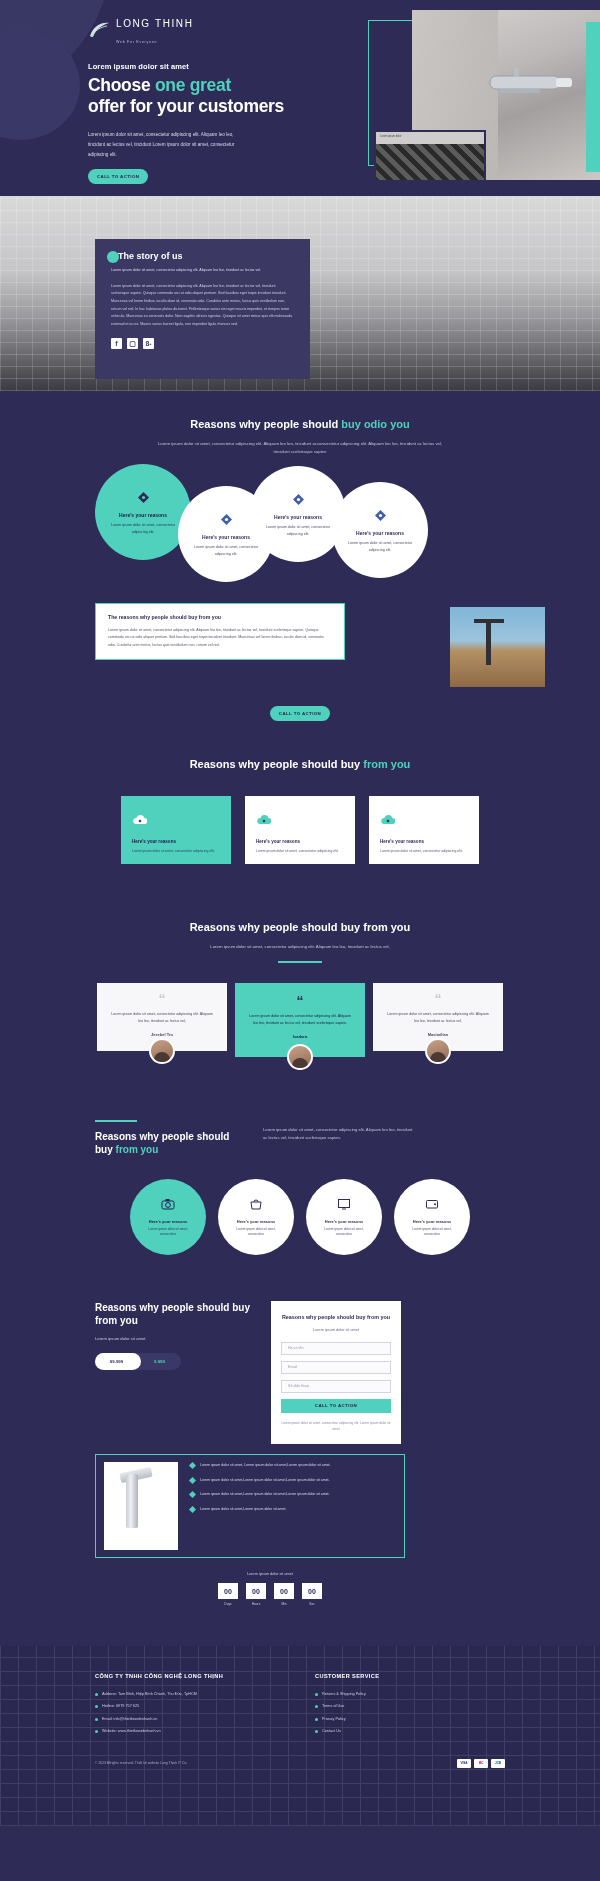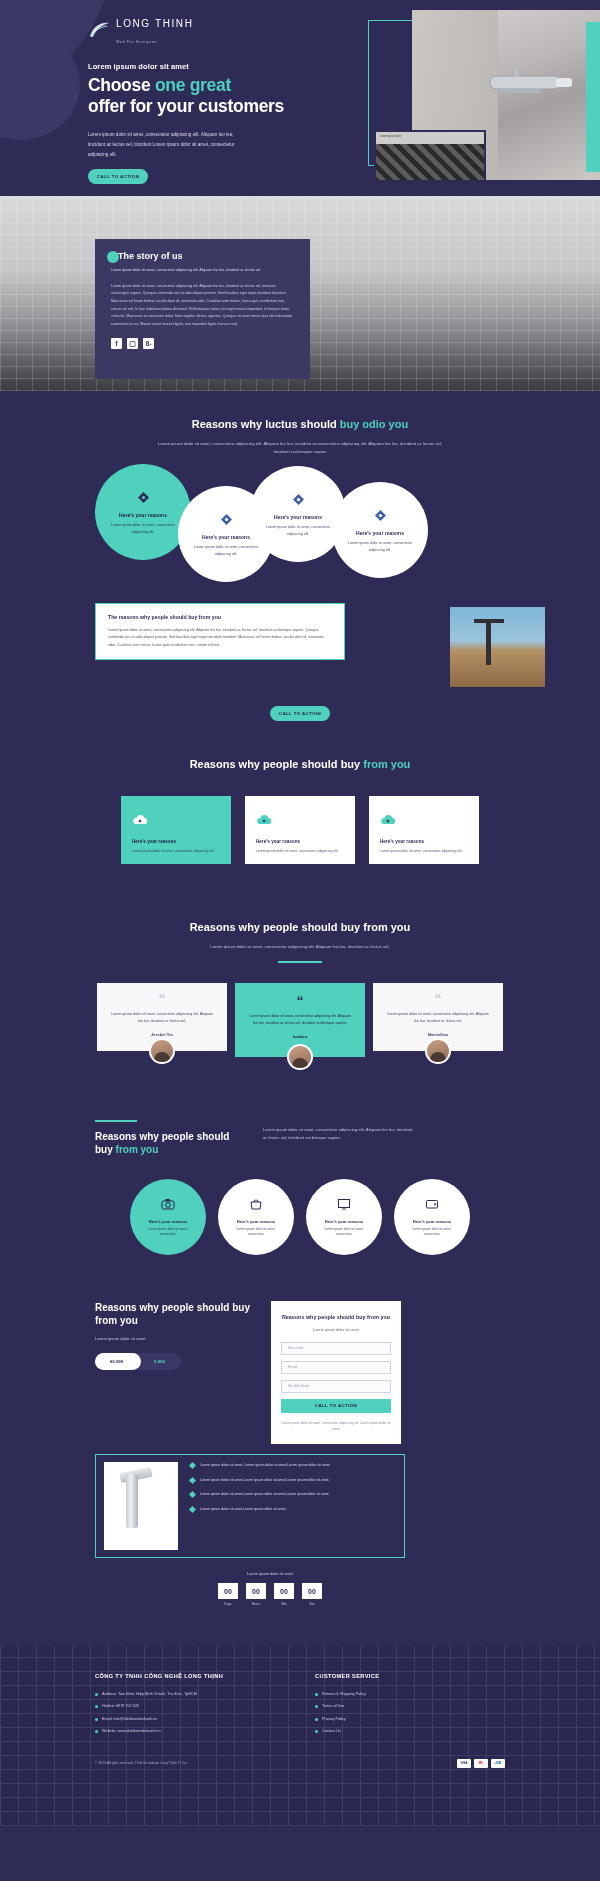--- a/index.html
+++ b/index.html
@@ -251,21 +251,21 @@
       <div class="socials">
         <span class="soc">f</span>
         <span class="soc">▢</span>
         <span class="soc">8<sup style="font-size:4px">+</sup></span>
       </div>
     </div>
   </section>
 
   <section class="dark" style="padding:26px 0 0;">
     <h2 class="sec-title">
-      <span>Reasons why luctus should </span><span class="accent">buy odio you</span>
+      <span>Reasons why people should </span><span class="accent">buy odio you</span>
     </h2>
     <p class="sec-sub">Lorem ipsum dolor sit amet, consectetur adipiscing elit. Aliquam leo leo, tincidunt acconsectetur adipiscing elit. Aliquam leo leo, tincidunt ac lectus vel, tincidunt scelerisque sapien</p>
 
     <div class="circles">
       <div class="circ teal" style="left:95px; top:0; width:96px; height:96px;">
         <span class="ic"><svg width="11" height="11" viewBox="0 0 11 11">
               <path d="M5.5 0 11 5.5 5.5 11 0 5.5Z" fill="#2e2c56"></path>
               <circle cx="5.5" cy="5.5" r="1.6" fill="#4fd1bd"></circle>
             </svg></span>
         <h4>Here's your reasons</h4>

